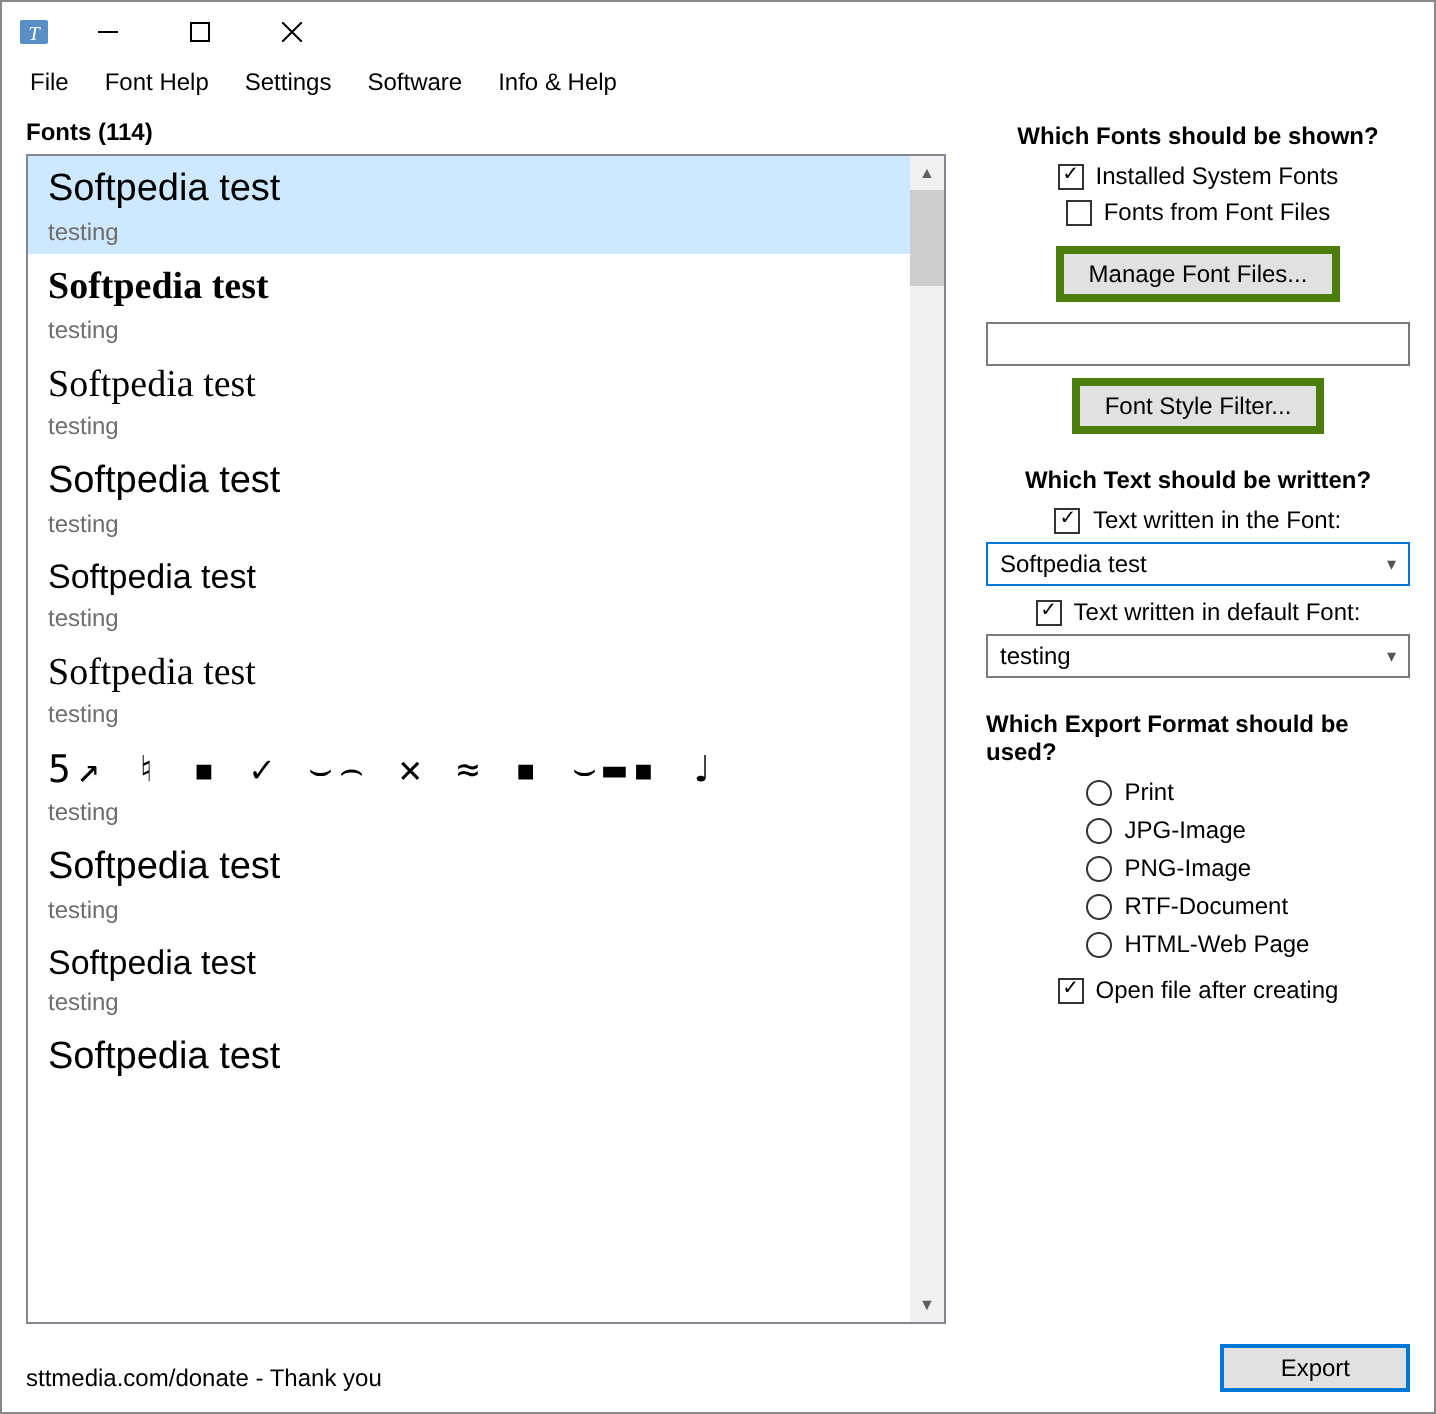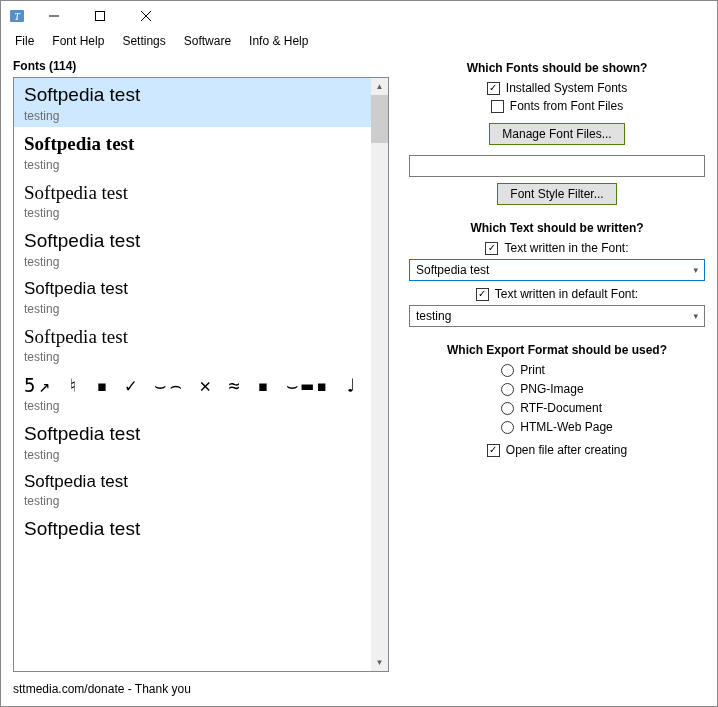--- a/index.html
+++ b/index.html
@@ -5,41 +5,41 @@
 * { box-sizing: border-box; margin: 0; padding: 0; }
 body { font-family: "Segoe UI", Tahoma, sans-serif; font-size: 12px; background: #fff; color: #000; width: 718px; height: 707px; overflow: hidden; border: 1px solid #888; display: flex; flex-direction: column; }
 .titlebar { height: 30px; display: flex; align-items: center; padding: 0 0 0 8px; background: #fff; }
 .titlebar .appicon { width: 16px; height: 16px; margin-right: 6px; }
 .titlebar .title { flex: 1; font-size: 12px; }
 .titlebar .winbtns { display: flex; }
 .titlebar .winbtn { width: 46px; height: 30px; display: flex; align-items: center; justify-content: center; }
 .menubar { height: 20px; display: flex; align-items: center; padding: 0 6px; gap: 2px; }
 .menubar .menuitem { padding: 2px 8px; font-size: 12px; }
 .content { flex: 1; display: flex; padding: 8px 12px 4px 12px; gap: 20px; overflow: hidden; }
-.leftpanel { width: 376px; display: flex; flex-direction: column; }
+.leftpanel { width: 460px; display: flex; flex-direction: column; }
 .leftpanel .label { font-weight: bold; font-size: 12px; margin-bottom: 4px; }
 .fontlist-wrap { flex: 1; border: 1px solid #828790; background: #fff; position: relative; overflow: hidden; }
 .fontlist { position: absolute; top: 0; left: 0; right: 17px; bottom: 0; overflow: hidden; }
 .fontitem { padding: 6px 10px 4px 10px; }
 .fontitem.sel { background: #cde8ff; }
 .fontitem .fontname { font-size: 19px; line-height: 1.2; }
 .fontitem .fontsub { font-size: 12px; color: #6d6d6d; margin-top: 2px; }
 .scrollbar { position: absolute; right: 0; top: 0; width: 17px; height: 100%; background: #f0f0f0; }
 .sb-btn { width: 17px; height: 17px; background: #f0f0f0; display: flex; align-items: center; justify-content: center; color: #606060; font-size: 8px; }
 .sb-track { position: absolute; top: 17px; bottom: 17px; left: 0; right: 0; }
 .sb-thumb { position: absolute; top: 0; left: 0; right: 0; height: 48px; background: #cdcdcd; }
 .sb-dn { position: absolute; bottom: 0; }
 .rightpanel { flex: 1; display: flex; flex-direction: column; font-size: 12px; align-items: center; }
 .section-title { font-weight: bold; margin-bottom: 6px; margin-top: 2px; }
 .chkrow { display: flex; align-items: center; margin-bottom: 4px; gap: 6px; }
 .chkbox { width: 13px; height: 13px; border: 1px solid #333; display: inline-flex; align-items: center; justify-content: center; background: #fff; font-size: 10px; line-height: 1; }
 .radrow { display: flex; align-items: center; margin-bottom: 5px; gap: 6px; }
 .radio { width: 13px; height: 13px; border: 1px solid #333; border-radius: 50%; display: inline-flex; align-items: center; justify-content: center; background: #fff; }
 .radio .dot { width: 7px; height: 7px; border-radius: 50%; background: #000; }
-.btn { background: #e1e1e1; border: 1px solid #4d7c0f; padding: 3px 12px; font-size: 12px; display: inline-block; }
+.btn { background: #e1e1e1; border: 4px solid #4d7c0f; padding: 3px 12px; font-size: 12px; display: inline-block; }
 .textinput { width: 100%; border: 1px solid #7a7a7a; height: 22px; padding: 2px 4px; font-size: 12px; background: #fff; }
 .combo { width: 100%; border: 1px solid #0078d7; height: 22px; padding: 2px 6px; font-size: 12px; background: #fff; display: flex; align-items: center; justify-content: space-between; }
 .combo.gray { border-color: #7a7a7a; }
 .combo .arrow { font-size: 9px; color: #555; }
 .gap { height: 14px; }
 .smgap { height: 6px; }
 .footer { display: flex; align-items: flex-end; justify-content: space-between; padding: 6px 12px 10px 12px; }
 .exportbtn { background: #e1e1e1; border: 2px solid #0078d7; padding: 3px 28px; font-size: 12px; }
 .f1 { font-family: Arial, sans-serif; }
 .f2 { font-family: "Georgia", serif; font-weight: 900; }
@@ -182,33 +182,38 @@
 
     <div class="gap"></div>
     <div class="section-title">Which Export Format should be used?</div>
     <div id="radios">
         <div class="radrow">
           <span class="radio"></span>
           <span>Print</span>
         </div>
         <div class="radrow">
           <span class="radio"></span>
+          <span>JPG-Image</span>
+        </div>
+        <div class="radrow">
+          <span class="radio"></span>
           <span>PNG-Image</span>
         </div>
         <div class="radrow">
           <span class="radio"></span>
           <span>RTF-Document</span>
         </div>
         <div class="radrow">
           <span class="radio"></span>
           <span>HTML-Web Page</span>
         </div>
       </div>
     <div class="chkrow" style="margin-top:4px">
       <span class="chkbox">✓</span>
       <span>Open file after creating</span>
     </div>
   </div>
 </div>
 
 <div class="footer">
   <span>sttmedia.com/donate - Thank you</span>
+  <span class="exportbtn">Export</span>
 </div>
 
 </body></html>

